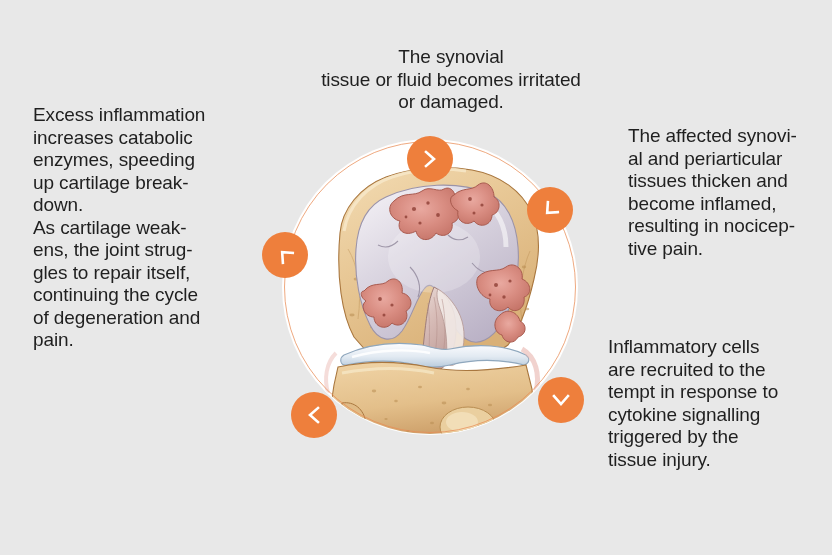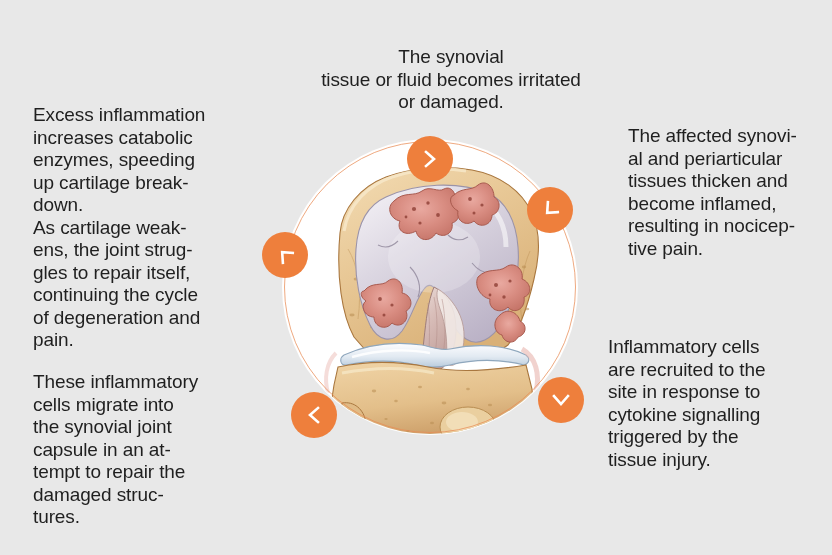--- a/index.html
+++ b/index.html
@@ -153,32 +153,25 @@
 
   <div class="txt" id="text-affected-synovial">The affected synovi-
 al and periarticular
 tissues thicken and
 become inflamed,
 resulting in nocicep-
 tive pain.</div>
 
   <div class="txt" id="text-inflammatory-recruited">Inflammatory cells
 are recruited to the
-site in response to
+tempt in response to
 cytokine signalling
 triggered by the
 tissue injury.</div>
 
-  <div class="txt" id="text-cells-migrate">These inflammatory
-cells migrate into
-the synovial joint
-capsule in an at-
-tempt to repair the
-damaged struc-
-tures.</div>
 
   <div class="illustration-wrap">
     <div class="circle-disc"></div>
 
     <svg class="knee-svg" viewBox="0 0 296 296">
       <defs>
         <clipPath id="discClip">
           <circle cx="148" cy="148" r="147"></circle>
         </clipPath>
 

